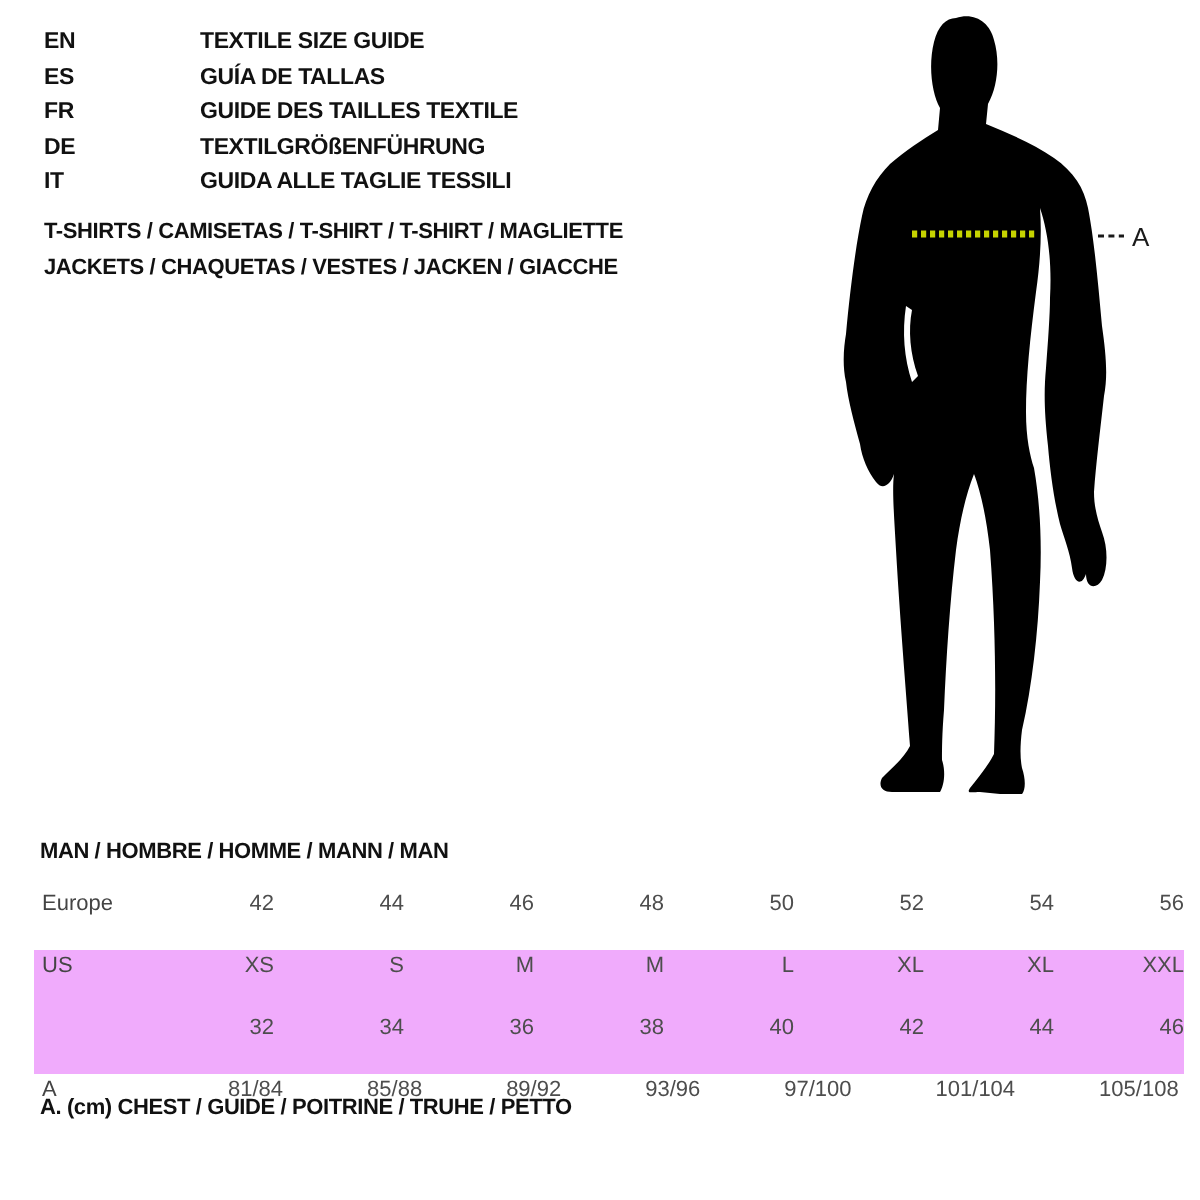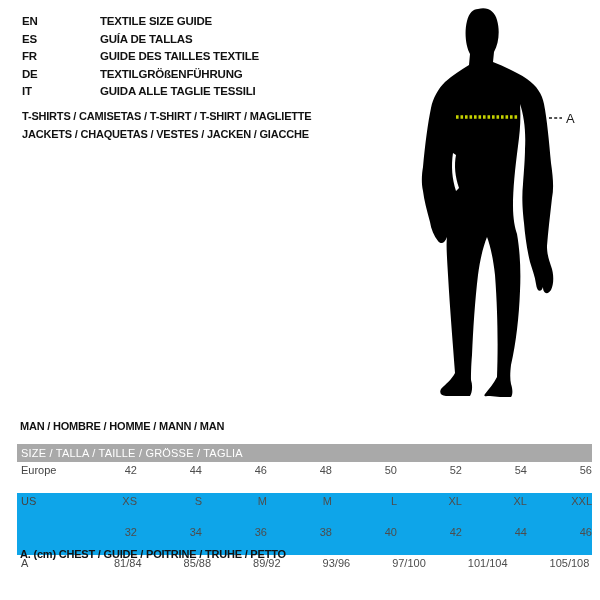--- a/index.html
+++ b/index.html
@@ -14,21 +14,21 @@
   
   .categories{position:absolute;top:108px;left:22px;font-size:11px;font-weight:bold;letter-spacing:-0.2px;line-height:17.5px;}
   
   .figure{position:absolute;top:5px;left:410px;width:190px;height:392px;}
   
   .section-label{position:absolute;top:420px;left:20px;font-size:11px;font-weight:bold;letter-spacing:-0.2px;}
   
   .size-table{position:absolute;top:444px;left:17px;width:575px;font-size:11px;}
   .thead{height:18px;line-height:18px;background:#a9a9a9;color:#ffffff;padding-left:4px;letter-spacing:0.2px;}
   .trow{display:grid;grid-template-columns:55px repeat(8,1fr);height:31px;line-height:17px;color:#4d4d4d;gap:42px;}
-  .trow.shaded{background:#0ea5e9;}
+  .trow.shaded{background:#f0abfc;}
   .tlabel{padding-left:4px;text-align:left;color:#444;}
   .tcell{text-align:right;}
   
   .footnote{position:absolute;top:548px;left:20px;font-size:11px;font-weight:bold;letter-spacing:-0.2px;}
 </style>
 </head>
 <body>
 
 <div class="page">
 
@@ -117,21 +117,20 @@
         M 43,148 C 41,161 42,174 46,186 L 49,183 C 45,172 44,160 46,150 Z"></path>
       <line x1="46" y1="112" x2="108" y2="112" stroke="#c6d300" stroke-width="3.5" stroke-dasharray="2.6 1.9"></line>
       <line x1="139" y1="113" x2="152" y2="113" stroke="#1a1a1a" stroke-width="1.6" stroke-dasharray="3 2.2"></line>
       <text x="156" y="118" font-size="13" fill="#1a1a1a" font-weight="500">A</text>
     </svg>
   </div>
 
   <div class="section-label">MAN / HOMBRE / HOMME / MANN / MAN</div>
 
   <div class="size-table">
-    <div class="thead">SIZE / TALLA / TAILLE / GRÖSSE / TAGLIA</div>
 
     <div class="trow">
       <span class="tlabel">Europe</span>
       <span class="tcell">42</span>
       <span class="tcell">44</span>
       <span class="tcell">46</span>
       <span class="tcell">48</span>
       <span class="tcell">50</span>
       <span class="tcell">52</span>
       <span class="tcell">54</span>

